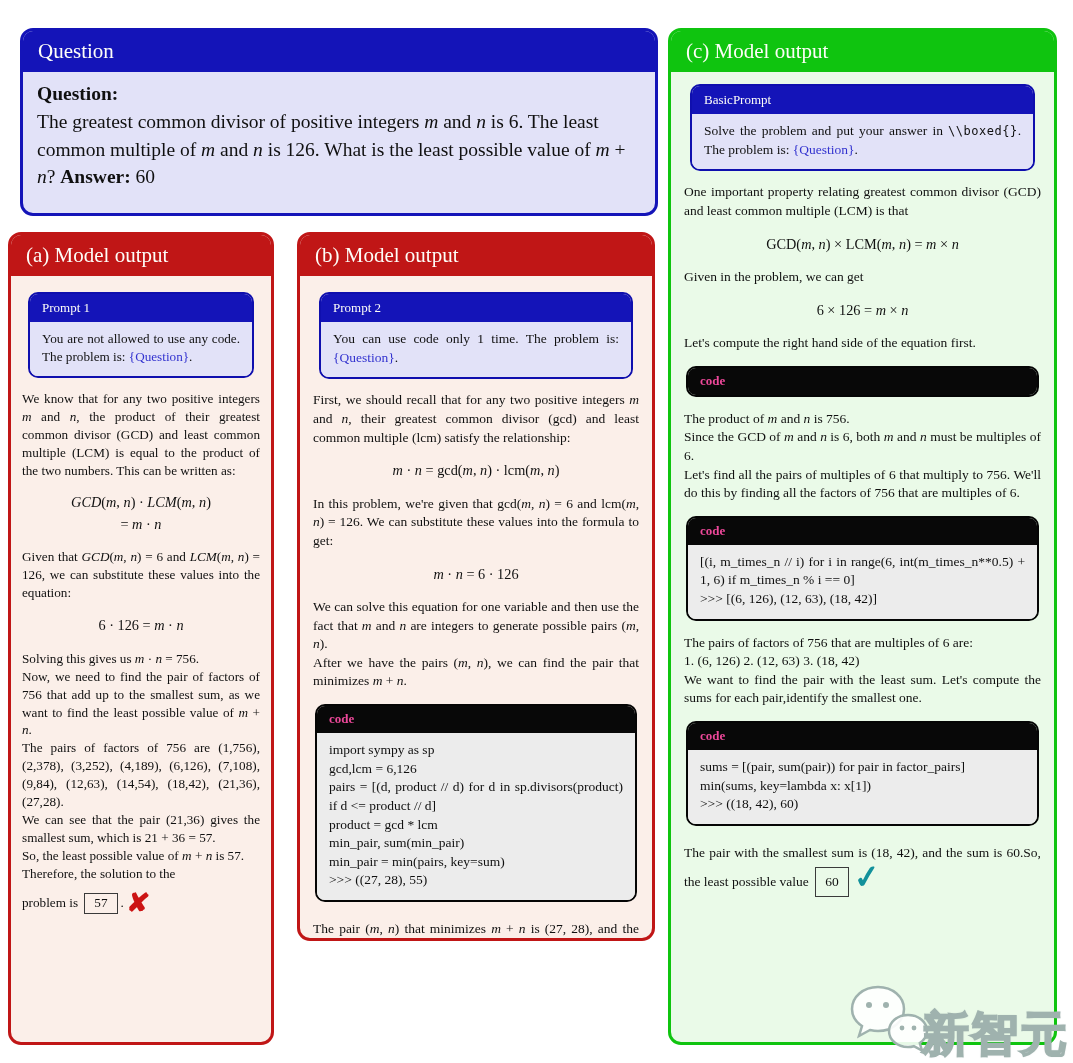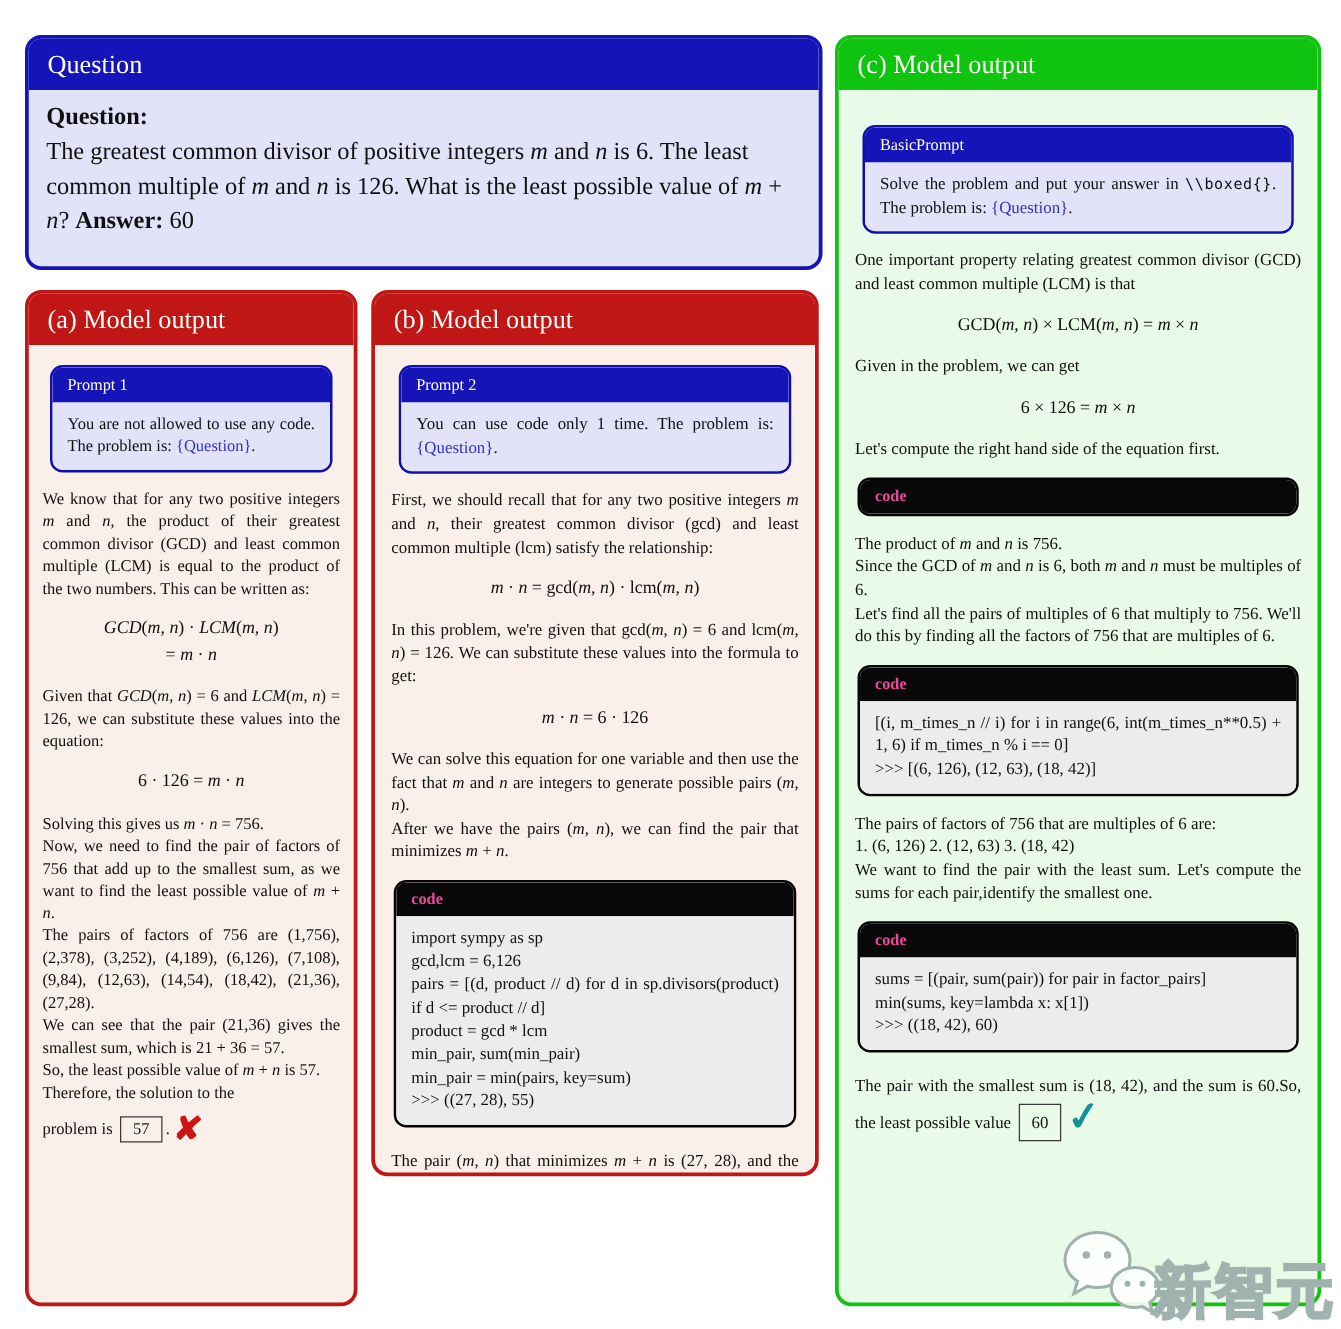--- a/index.html
+++ b/index.html
@@ -7,29 +7,29 @@
           font-family:"Liberation Serif",serif;color:#101010;}
   .panel{position:absolute;border-radius:13px;overflow:hidden;box-sizing:border-box;}
   .hd{font-size:21px;color:#fdfdf8;padding:8px 15px 9px;line-height:1.15;}
   .bd{box-sizing:border-box;}
   
   .q-panel{left:20px;top:28px;width:638px;height:188px;border:3px solid #1414b8;background:#e2e2f8;}
   .q-panel .hd{background:#1414b8;}
   .q-panel .bd{padding:8px 14px;font-size:19.5px;line-height:1.42;}
   .q-label{font-weight:bold;display:block;}
   
-  .a-panel{left:20px;top:232px;width:266px;height:813px;border:3px solid #c01616;background:#fbefe9;}
+  .a-panel{left:8px;top:232px;width:266px;height:813px;border:3px solid #c01616;background:#fbefe9;}
   .a-panel .hd{background:#c01616;}
   .b-panel{left:297px;top:232px;width:358px;height:709px;border:3px solid #c01616;background:#fbefe9;}
   .b-panel .hd{background:#c01616;}
   .c-panel{left:668px;top:28px;width:389px;height:1017px;border:3px solid #0fc40f;background:#eafae8;}
   .c-panel .hd{background:#0fc40f;}
   .a-panel .bd{padding:4px 11px 6px;font-size:13.2px;line-height:1.36;}
   .b-panel .bd{padding:4px 13px 6px;font-size:13.5px;line-height:1.38;}
-  .c-panel .bd{padding:16px 13px 6px;font-size:13.5px;line-height:1.38;}
+  .c-panel .bd{padding:0 13px 6px;font-size:13.5px;line-height:1.38;}
   .p{text-align:justify;margin:9px 0;}
   .eq{text-align:center;font-size:14.3px;margin:13px 0;line-height:1.5;}
   .eq i{font-family:"Liberation Serif",serif;}
   
   .prompt{border:2.5px solid #0f0fae;border-radius:10px;overflow:hidden;margin:12px 6px 12px;}
   .pt{background:#1414b8;color:#fdfdf8;padding:5px 12px;font-size:13px;}
   .pb{background:#e2e2f8;padding:8px 12px 10px;text-align:justify;}
   .qlink{color:#3232cf;}
   .tt{font-family:"DejaVu Sans Mono",monospace;font-size:12px;letter-spacing:.5px;}
   

